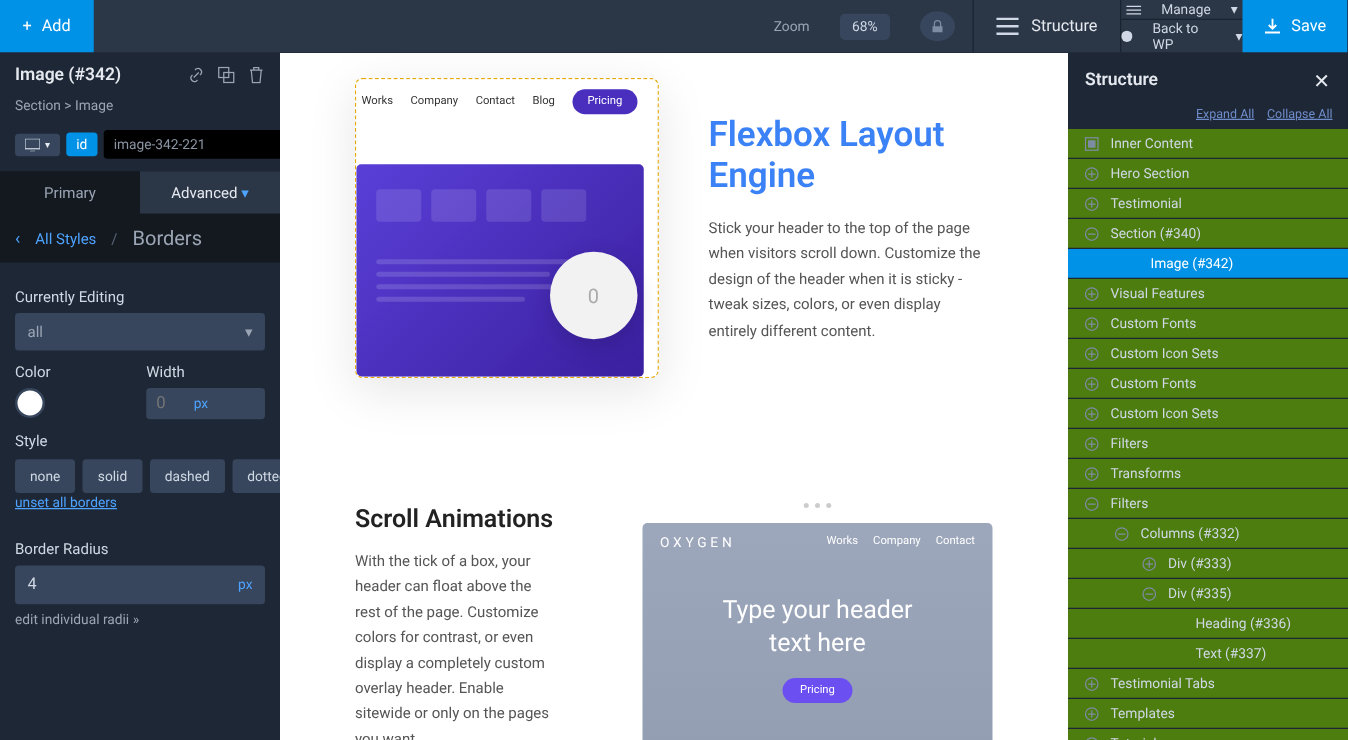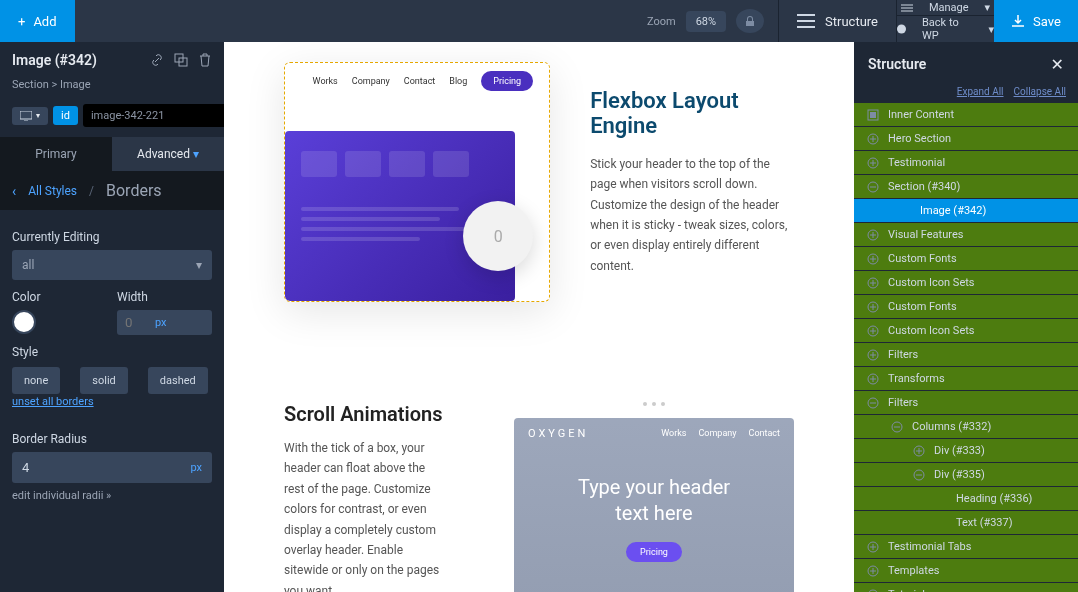--- a/index.html
+++ b/index.html
@@ -1,20 +1,20 @@
 <!DOCTYPE html>
 <html><head>
 <meta charset="utf-8">
 <style>
 *{margin:0;padding:0;box-sizing:border-box;font-family:-apple-system,BlinkMacSystemFont,"Segoe UI",Roboto,sans-serif}
 body{background:#1e2735;width:1078px;height:592px;overflow:hidden;font-size:12px;color:#e6eaf0}
 .topbar{height:42px;background:#2b3647;display:flex;align-items:stretch}
 .add-btn{background:#0092e6;color:#fff;display:flex;align-items:center;padding:0 18px;font-size:13px;gap:8px;cursor:pointer}
 .spacer{flex:1}
-.zoom-area{display:flex;align-items:center;gap:10px;padding:0 14px;color:#9ba5b5;font-size:11px}
+.zoom-area{display:flex;align-items:center;gap:24px;padding:0 14px;color:#9ba5b5;font-size:11px}
 .zoom-pct{background:#37465c;padding:4px 10px;border-radius:4px;color:#cfd8e4}
 .lock{background:#37465c;width:28px;height:24px;border-radius:50%;display:flex;align-items:center;justify-content:center}
 .struct-btn{display:flex;align-items:center;gap:10px;padding:0 18px;color:#e6eaf0;font-size:13px;cursor:pointer;border-left:1px solid #1a2330}
 .right-btns{display:flex;flex-direction:column;width:98px;border-left:1px solid #1a2330}
 .manage-btn,.back-btn{flex:1;display:flex;align-items:center;justify-content:center;gap:16px;font-size:11px;color:#cfd8e4;cursor:pointer}
 .manage-btn{border-bottom:1px solid #1a2330}
 .save-btn{background:#0092e6;color:#fff;width:84px;display:flex;align-items:center;justify-content:center;gap:8px;font-size:13px;cursor:pointer}
 .main{display:flex;height:550px}
 .left-panel{width:224px;background:#1e2735;display:flex;flex-direction:column}
 .hdr{padding:10px 12px;display:flex;justify-content:space-between;align-items:center}
@@ -36,39 +36,39 @@
 .nav-cur{color:#9ba5b5;font-size:16px}
 .panel-body{padding:10px 12px;flex:1;overflow:auto}
 .label{font-size:12px;color:#cfd8e4;margin-bottom:6px;margin-top:10px}
 .select{background:#37465c;padding:8px 10px;border-radius:3px;color:#9ba5b5;display:flex;justify-content:space-between;align-items:center}
 .row2{display:flex;gap:10px;margin-top:10px}
 .col{flex:1}
 .color-swatch{width:24px;height:24px;background:#fff;border-radius:50%;border:2px solid #37465c;margin-top:6px}
 .width-input{background:#37465c;border-radius:3px;display:flex;align-items:center;padding:5px 8px;margin-top:6px}
 .width-input input{background:none;border:none;color:#9ba5b5;width:30px}
 .unit{color:#4da3ff;font-size:11px}
-.style-btns{display:flex;gap:20px;margin-top:8px}
+.style-btns{display:flex;gap:6px;margin-top:8px}
 .style-btn{background:#37465c;padding:7px 12px;border-radius:3px;color:#cfd8e4;font-size:11px;cursor:pointer}
 .link{color:#4da3ff;text-decoration:underline;font-size:11px;display:inline-block;cursor:pointer}
 .br-input{background:#37465c;border-radius:3px;display:flex;align-items:center;justify-content:space-between;padding:8px 10px;margin-top:6px}
 .br-input input{background:none;border:none;color:#cfd8e4;width:50px;font-size:13px}
 .sublink{color:#9ba5b5;font-size:11px;margin-top:6px;cursor:pointer}
 .canvas{flex:1;background:#fff;overflow:auto;position:relative}
 .canvas-inner{padding:0 60px}
 .sec1{display:flex;gap:40px;align-items:center;padding:20px 0 60px}
 .card1{width:300px;height:240px;background:#fff;border:1px dashed #e6a800;border-radius:6px;box-shadow:0 10px 40px rgba(0,0,0,0.1);position:relative;overflow:hidden}
 .c1top{height:36px;display:flex;align-items:center;justify-content:flex-end;gap:14px;padding:0 16px;font-size:9px;color:#333}
 .pricing-pill{background:#4a2fbf;color:#fff;padding:5px 12px;border-radius:12px;font-size:9px}
 .c1bot{position:absolute;left:0;bottom:0;width:230px;height:170px;background:linear-gradient(135deg,#5a3fd8,#3a1f9f);border-radius:4px}
 .boxes{display:flex;gap:8px;padding:20px 16px}
 .bx{width:36px;height:26px;background:rgba(255,255,255,0.12);border-radius:3px}
 .lines{padding:10px 16px}
 .ln{height:4px;background:rgba(255,255,255,0.15);margin-bottom:6px;border-radius:2px}
 .knob{position:absolute;right:16px;bottom:30px;width:70px;height:70px;border-radius:50%;background:#f2f2f2;box-shadow:0 6px 20px rgba(0,0,0,0.15);display:flex;align-items:center;justify-content:center;color:#aaa;font-size:16px}
-.txt1 h2{font-size:22px;color:#0c4a6e;margin-bottom:16px;font-weight:600}
+.txt1 h2{font-size:28px;color:#3b82f6;margin-bottom:16px;font-weight:600}
 .txt1 p{font-size:12px;color:#555;line-height:1.7;max-width:230px}
 .sec2{display:flex;gap:70px;align-items:flex-start;padding:40px 0}
 .txt2 h2{font-size:20px;color:#222;margin-bottom:12px;font-weight:600}
 .txt2 p{font-size:12px;color:#555;line-height:1.7;max-width:230px}
 .card2{width:280px;height:200px;background:linear-gradient(rgba(60,80,120,0.5),rgba(40,60,100,0.5));border-radius:4px;position:relative;display:flex;flex-direction:column;align-items:center;justify-content:center;color:#fff}
 .c2bar{position:absolute;top:0;left:0;right:0;height:30px;display:flex;align-items:center;justify-content:space-between;padding:0 14px}
 .c2logo{font-size:11px;letter-spacing:3px}
 .c2nav{display:flex;gap:12px;font-size:9px}
 .c2h{font-size:20px;text-align:center;max-width:180px;line-height:1.3}
 .c2pill{background:#6b4ff0;padding:5px 14px;border-radius:12px;font-size:9px;margin-top:16px}

